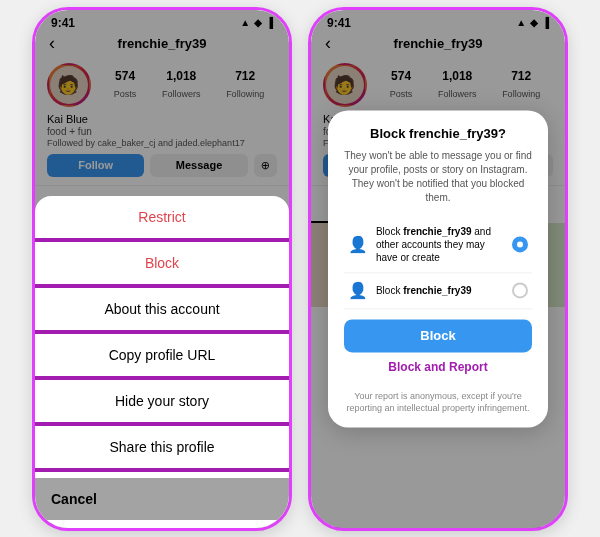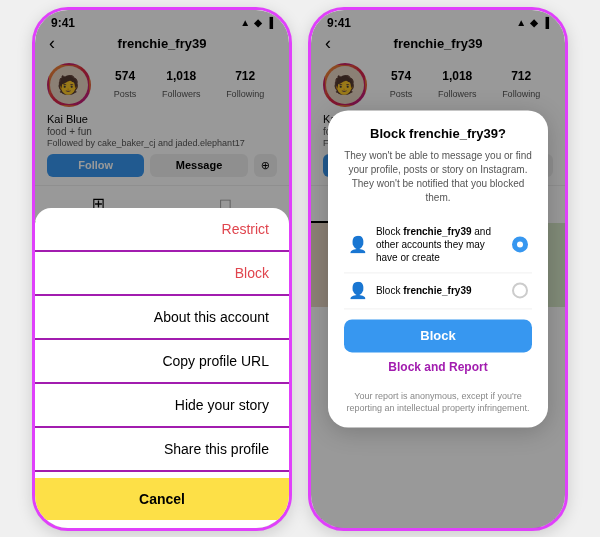--- a/index.html
+++ b/index.html
@@ -205,35 +205,35 @@
     }
     .bottom-sheet {
       position: absolute;
       bottom: 0; left: 0; right: 0;
       background: #fff;
       border-radius: 16px 16px 0 0;
       z-index: 20;
       padding-bottom: 8px;
     }
     .sheet-item {
-      text-align: right;
+      text-align: center;
       padding: 13px 20px;
       font-size: 14px;
-      border-bottom: 2px solid #a21caf;
+      border-bottom: 4px solid #a21caf;
       cursor: pointer;
     }
     .sheet-item.red { color: #e0454e; font-weight: 500; }
     .sheet-item.normal { color: #000; }
     .sheet-cancel {
-      text-align: center;
+      text-align: left;
       padding: 13px 16px;
       font-size: 14px;
       font-weight: 600;
       color: #000;
-      background: #fde047;
+      background: #a3a3a3;
       margin-top: 6px;
       cursor: pointer;
     }
 
     
     .dialog-overlay {
       position: absolute;
       top: 0; left: 0; right: 0; bottom: 0;
       background: rgba(0,0,0,0.4);
       z-index: 10;

